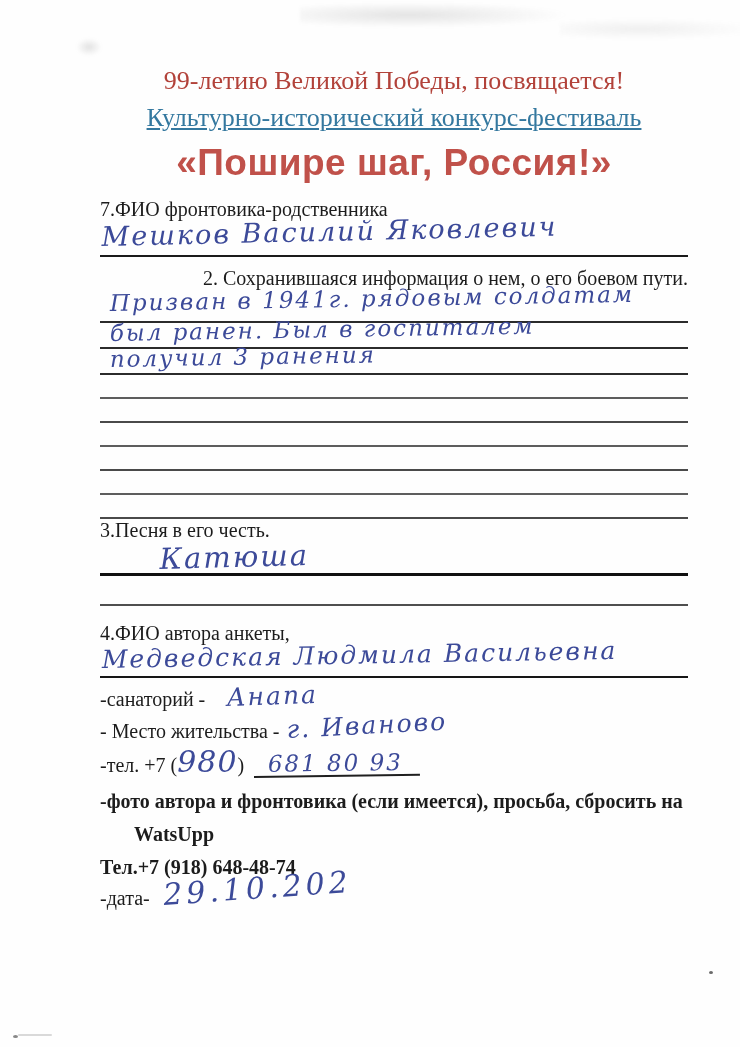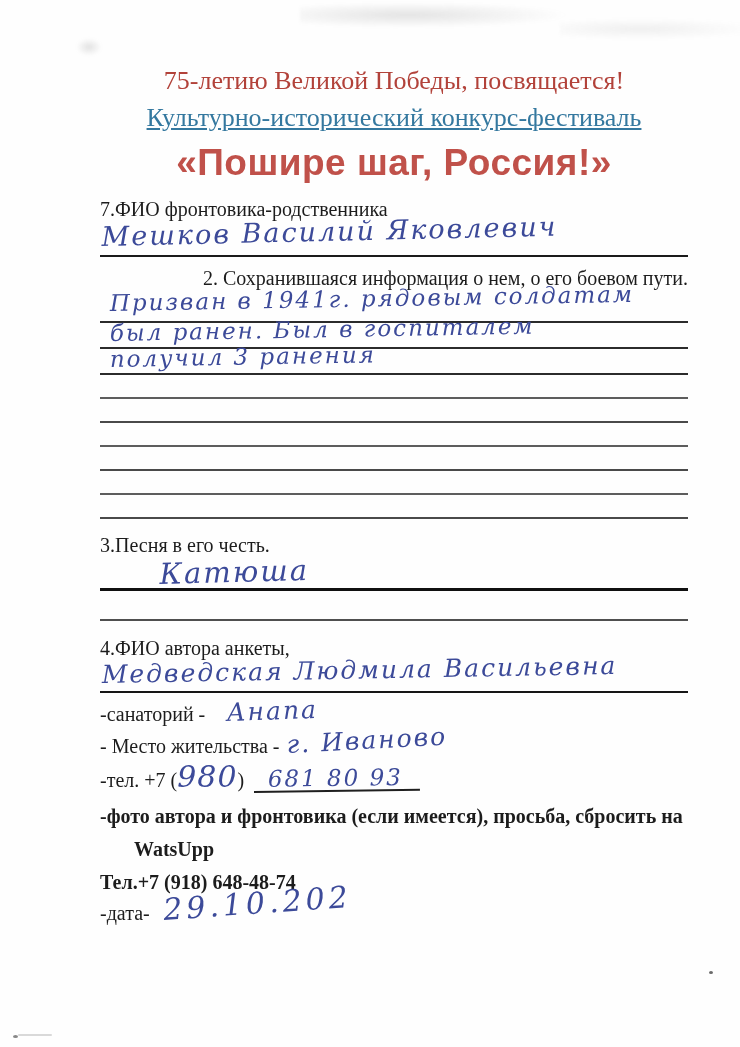--- a/index.html
+++ b/index.html
@@ -61,21 +61,21 @@
   #q2-lines .written{border-bottom:2px solid #2b2b2b;}
   #q2-lines .written .hand{font-size:23px;transform:rotate(-1deg);transform-origin:left bottom;margin-left:10px;}
   #q2-lines .written.l0{height:31px;}
   #q2-lines .written.l1,#q2-lines .written.l2,#q2-lines .written.l3{height:24px;}
   #q2-lines .written.l1 .hand,#q2-lines .written.l2 .hand,#q2-lines .written.l3 .hand{
     position:relative;top:-3px;}
   #q2-lines .blank{height:22px;border-bottom:2px solid #4a4a4a;}
   #q2-lines .blank:nth-child(2n){border-bottom-color:#5d5d5d;}
 
   .q2-label{margin-top:10px;text-align:right;}
-  .q3-label{margin-top:15px;}
+  .q3-label{}
   .q3-line{height:31px;border-bottom:3px solid #101010;}
   .q3-line .hand{font-size:29px;margin-left:60px;transform:rotate(-1.5deg);transform-origin:left bottom;}
   .spacer-rule{height:28px;border-bottom:2px solid #4f4f4f;}
   .q4-label{margin-top:16px;}
   .q4-line{height:31px;border-bottom:2.5px solid #161616;}
   .q4-line .hand{font-size:25px;transform:rotate(-1deg);transform-origin:left bottom;margin-left:2px;}
 
   
   .row{margin-top:9px;font-size:20px;line-height:21px;}
   .row .hand{font-size:25px;vertical-align:baseline;}
@@ -103,21 +103,21 @@
   <div class="smudge s1"></div>
   <div class="smudge s2"></div>
   <div class="smudge s3"></div>
   <div class="speck p1"></div>
   <div class="speck p2"></div>
   <div class="speck p3"></div>
 
   <div class="content">
 
     <div class="hdr">
-      <div class="dedication">75-летию Великой Победы, посвящается!</div>
+      <div class="dedication">99-летию Великой Победы, посвящается!</div>
       <div class="festival">Культурно-исторический конкурс-фестиваль</div>
       <div class="slogan">«Пошире шаг, Россия!»</div>
     </div>
 
     <div class="plabel" style="margin-top:13px;">7.ФИО фронтовика-родственника</div>
     <div class="rule-line q1-line">
       <span class="hand">Мешков Василий Яковлевич</span>
     </div>
 
     <div class="plabel q2-label">2. Сохранившаяся информация о нем, о его боевом пути.</div>

